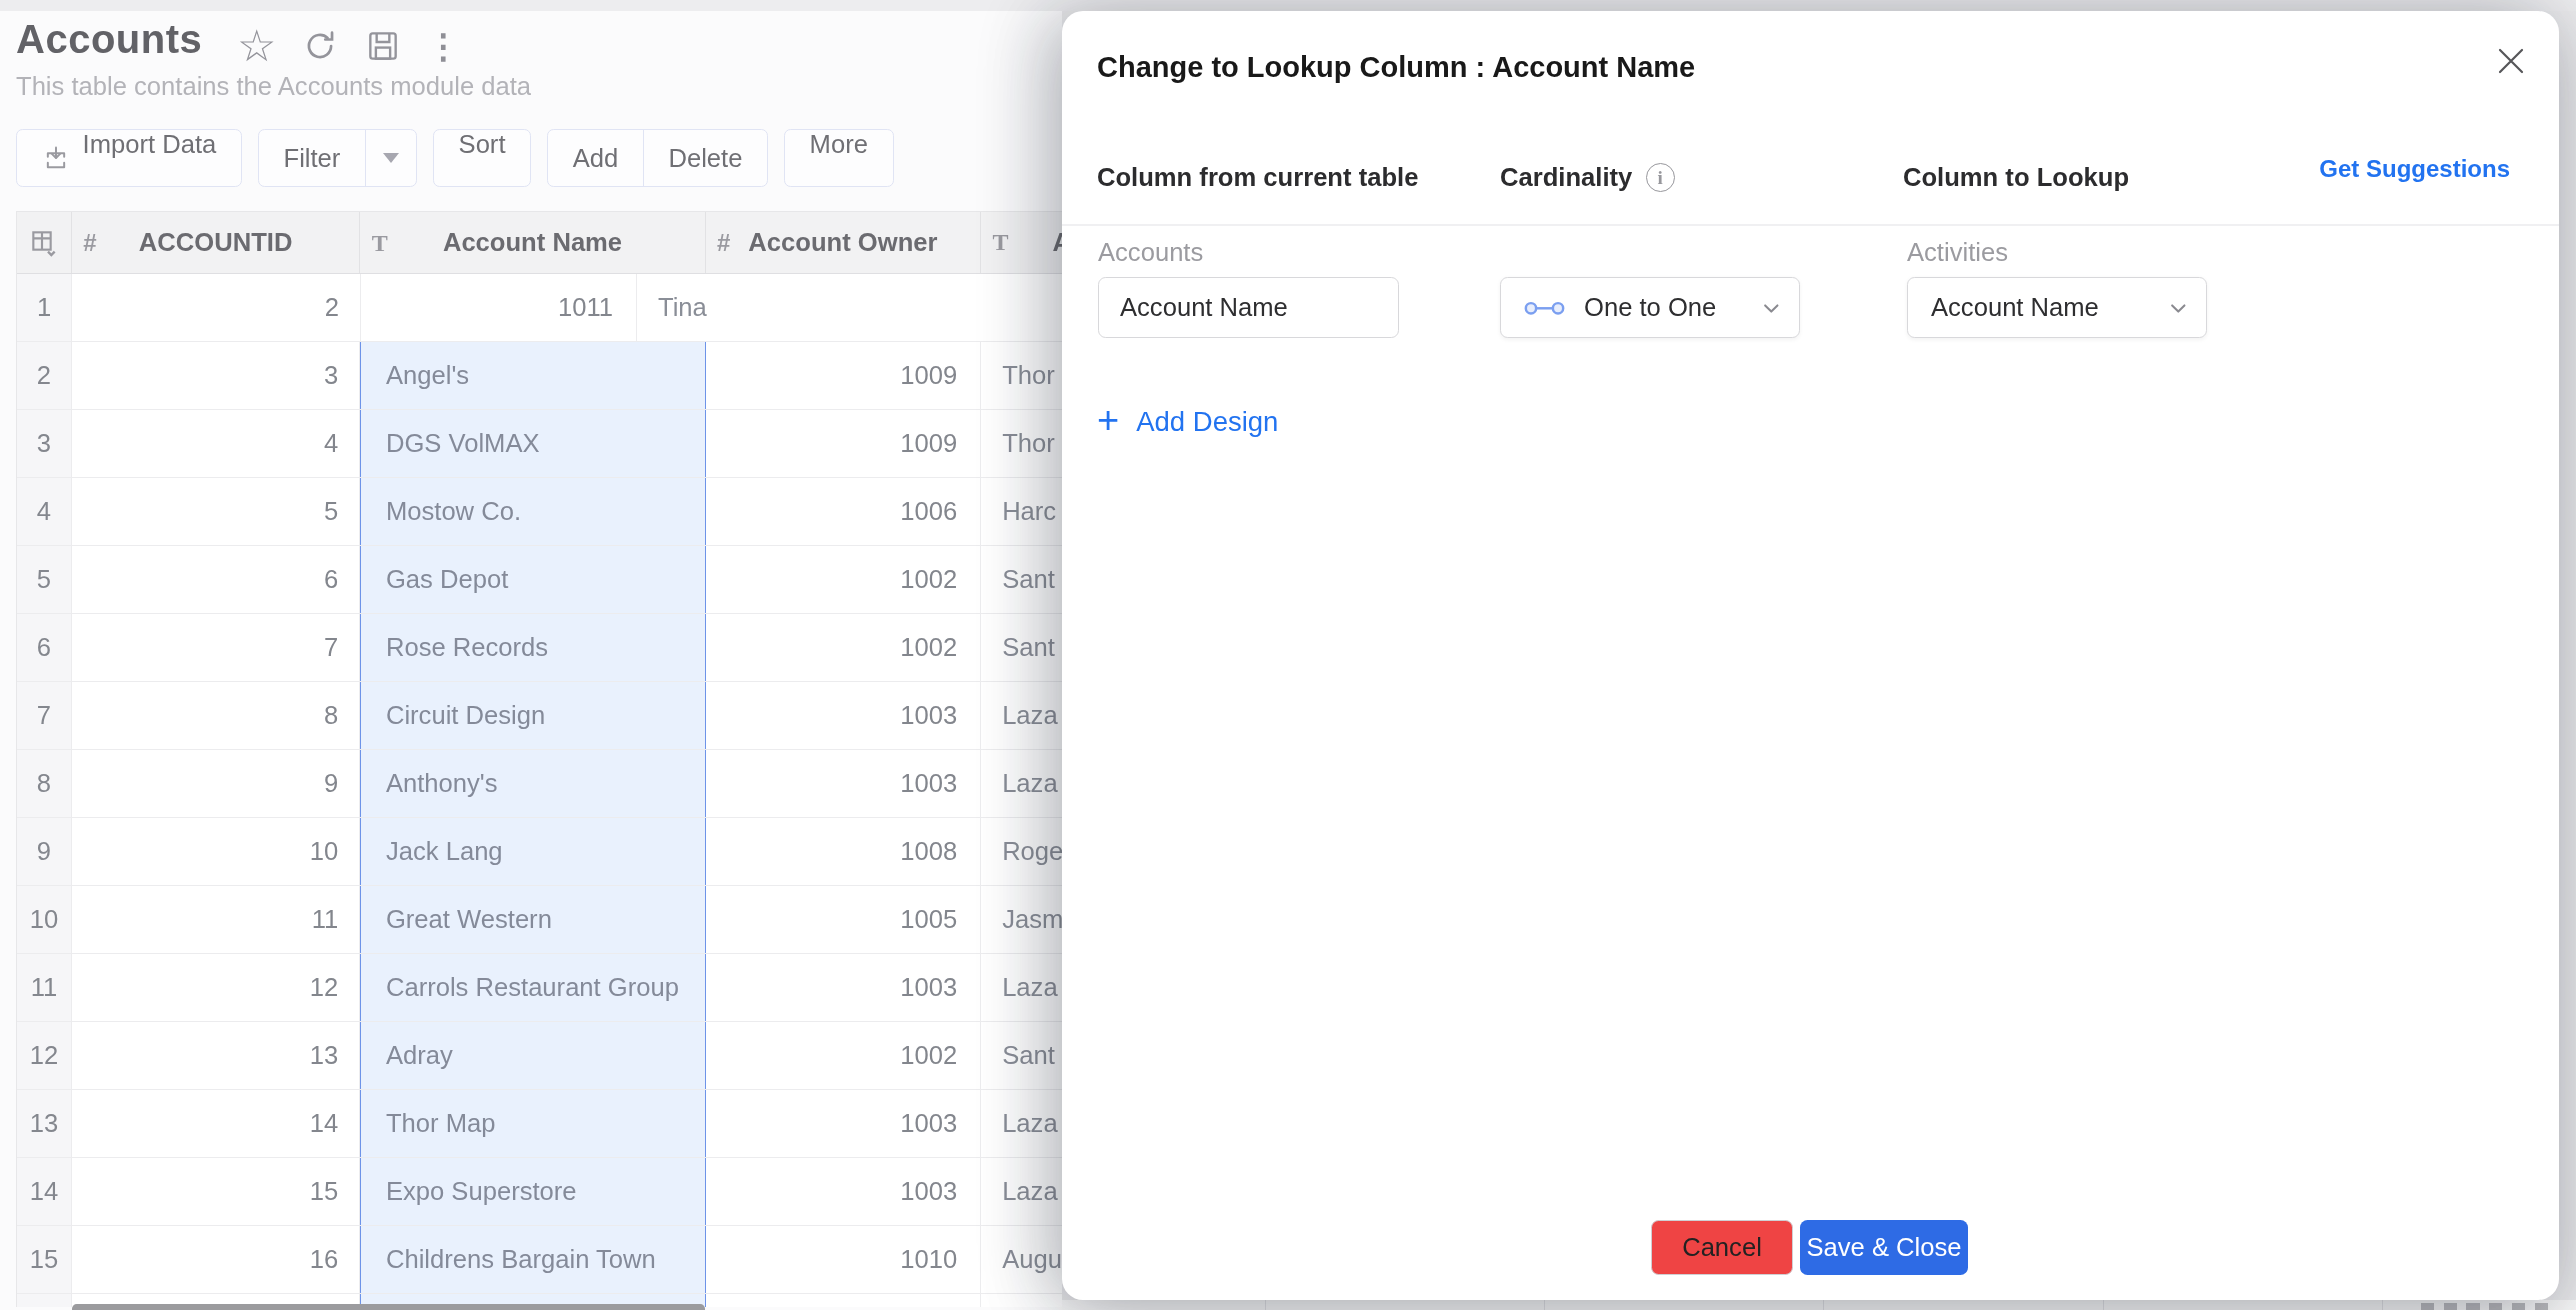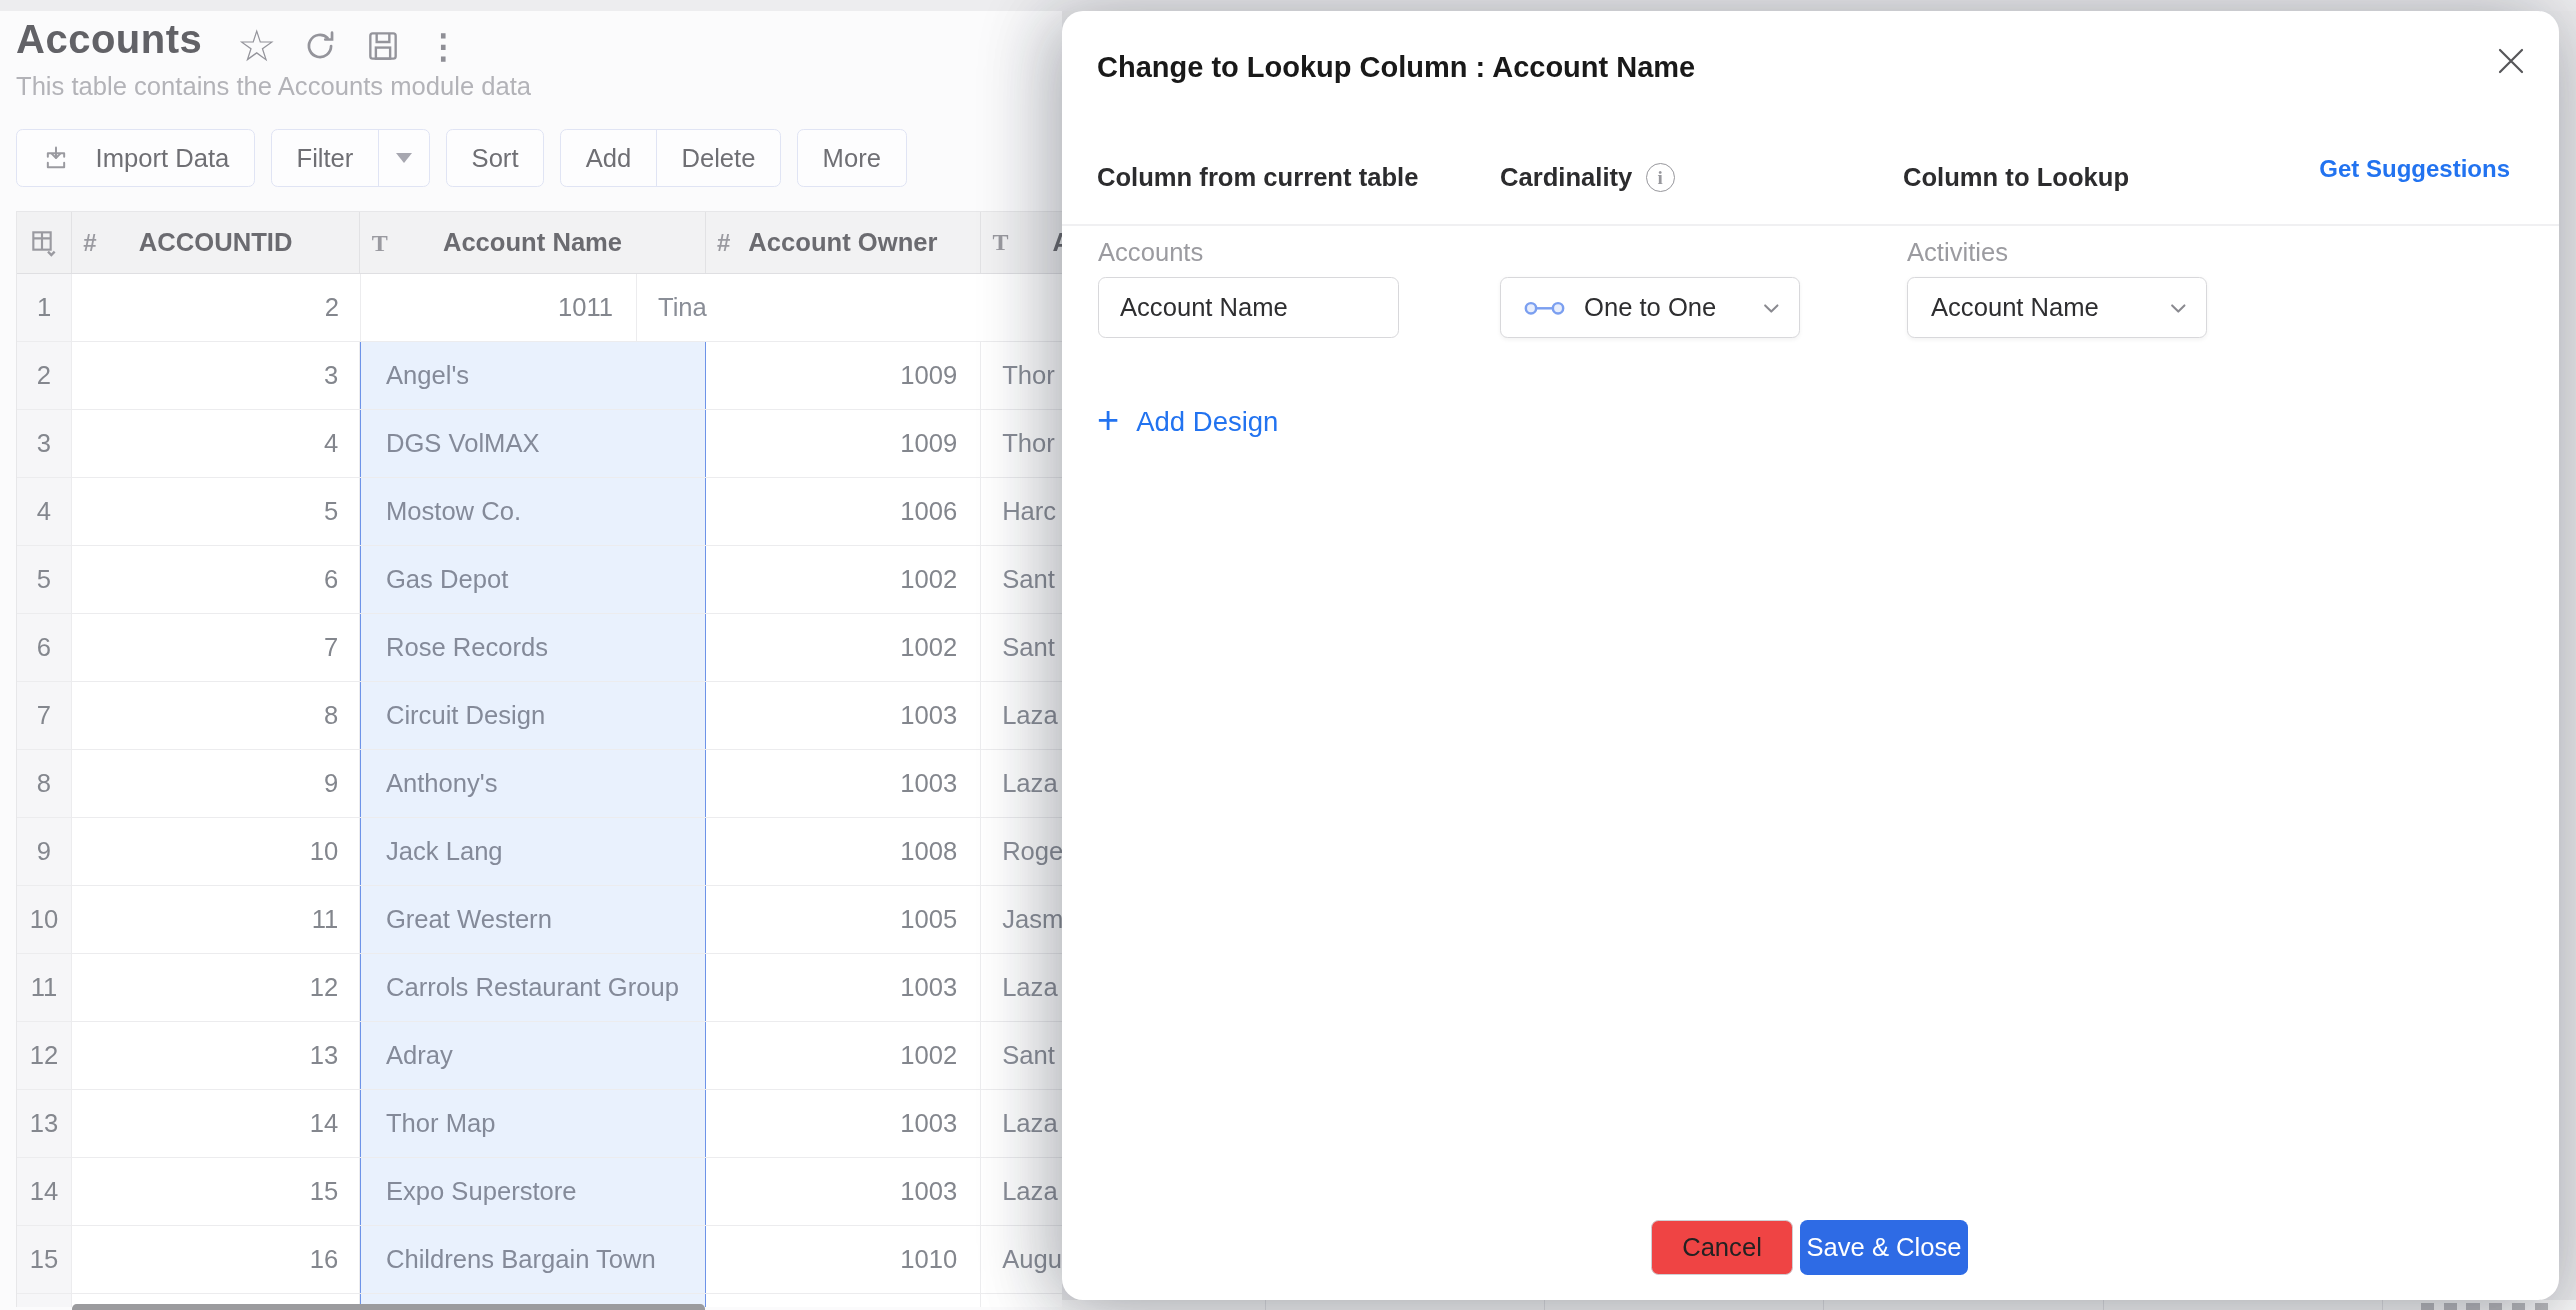--- a/index.html
+++ b/index.html
@@ -13,21 +13,21 @@
 
   .app-title { position:absolute; left:16px; top:17px; font-size:40px; font-weight:700; color:#626267; letter-spacing:0.5px; }
   .title-icons { position:absolute; left:237px; top:21px; display:flex; align-items:center; gap:24.6px; height:49px; }
   .ticon { color:#94949b; display:flex; align-items:center; justify-content:center; cursor:pointer; }
   .star-g { font-size:44px; line-height:44px; font-weight:400; }
   .kebab-g { font-size:34px; font-weight:700; color:#8f8f96; letter-spacing:0; }
   .subtitle { position:absolute; left:16px; top:72px; font-size:25.6px; color:#b3b3b8; }
 
   .toolbar { position:absolute; left:16px; top:129px; display:flex; gap:16px; height:58px; align-items:stretch; z-index:2; }
   .tb-btn, .tb-group { border:1.9px solid #e0e4f4; border-radius:6.6px; background:#fdfdfe; color:#6f6f74; }
-  .tb-btn { display:flex; align-items:center; gap:26px; padding:0 24.6px; font-size:25.6px; cursor:pointer; }
+  .tb-btn { display:flex; gap:13px; padding:0 24.6px; font-size:25.6px; cursor:pointer; }
   .tb-group { display:flex; overflow:hidden; }
   .tb-seg { display:flex; align-items:center; padding:0 24.6px; font-size:25.6px; color:#6f6f74; cursor:pointer; }
   .tb-seg + .tb-seg { border-left:1.9px solid #e0e4f4; }
   .tb-seg.caret-seg { padding:0 17px; }
   .caret-down { width:0; height:0; border-left:8.5px solid transparent; border-right:8.5px solid transparent; border-top:10.4px solid #a7a7b0; }
 
   
   .grid { position:absolute; left:16px; top:211px; width:1046px; background:#fff; border-left:0.9px solid #e7e7e9; }
   .g-head { display:flex; height:63px; background:#f2f2f3; border-top:0.9px solid #e7e7e9; border-bottom:0.9px solid #dfdfe2; }
   .g-h { position:relative; display:flex; align-items:center; justify-content:center; border-right:0.9px solid #e2e2e4; color:#6b6b70; font-weight:700; font-size:25.6px; cursor:pointer; }

